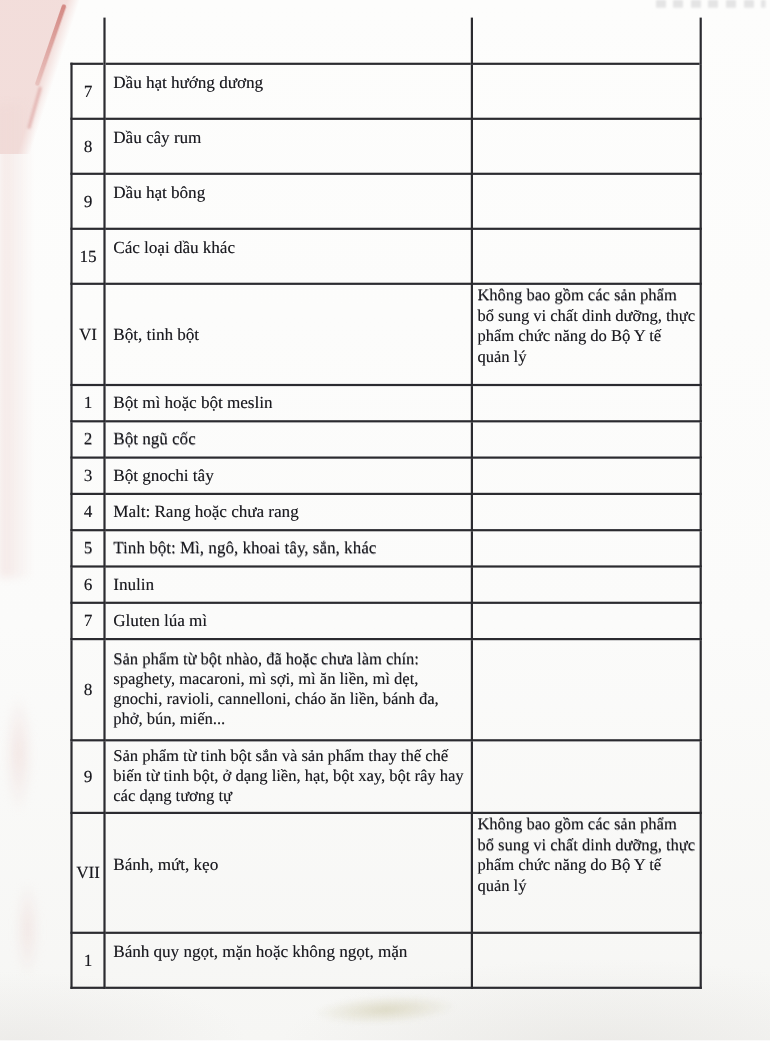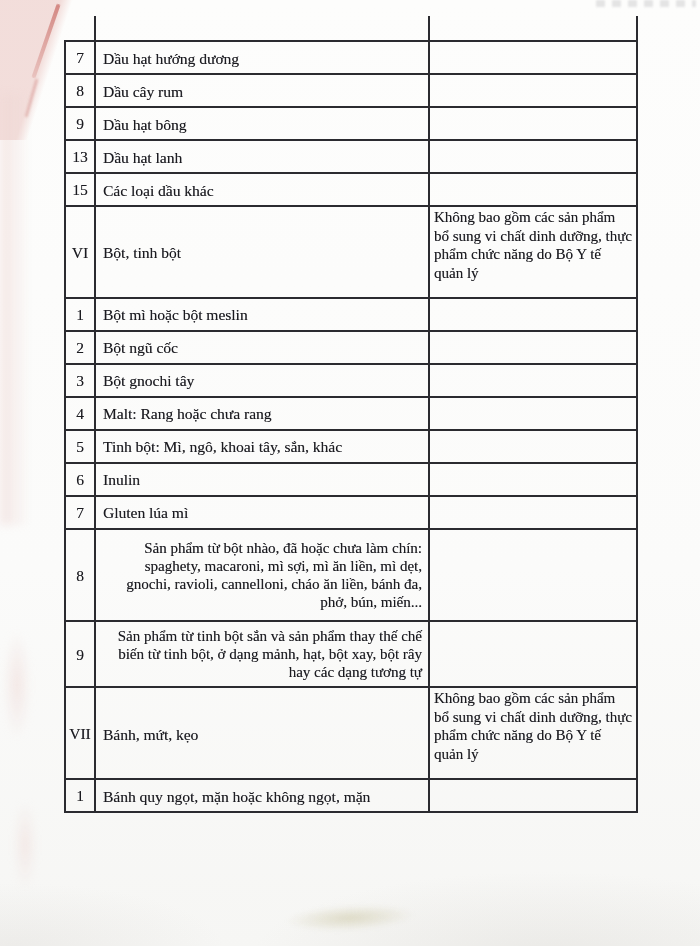--- a/index.html
+++ b/index.html
@@ -70,33 +70,33 @@
     text-shadow:0.2px 0.2px 0.6px rgba(25,25,35,0.5);
   }
   col.c1{width:30px;} col.c2{width:334px;} col.c3{width:208px;}
   td{
     border:2px solid #2b2b30;
     vertical-align:middle;
     font-size:15.5px;
     line-height:19px;
   }
   td.c-num{text-align:center;padding:0 1px;}
-  td.c-label{padding:7px 6px 5px 7px;}
+  td.c-label{padding:7px 6px 22px 7px;}
   td.c-note{
     vertical-align:top;
     padding:1px 4px 2px 4px;
     font-size:15px;
     line-height:18.5px;
   }
   tr.stub td{height:12px;border-top:none;border-bottom:none;}
   tr.stub td:first-child{border-left:none;}
   tr.section td.c-num, tr.section td.c-label{font-weight:normal;}
   tr.section td{height:78px;}
   tr.s1 td.c-label{padding-top:6px;padding-bottom:6px;}
-  tr.long td.c-label{padding-top:3px;padding-bottom:3px;line-height:18px;font-size:15px;text-align:right;}
+  tr.long td.c-label{padding-top:3px;padding-bottom:3px;line-height:18px;font-size:15px;}
   tr.long td{height:auto;}
   tr.long.l4 td{height:84px;}
   tr.long.l3 td{height:58px;}
 </style>
 </head>
 <body>
 
 <div class="page">
   <div class="artifact pink-corner"></div>
   <div class="artifact pink-streak"></div>
@@ -128,25 +128,20 @@
           <td class="c-num">8</td>
           <td class="c-label">Dầu cây rum</td>
           <td class="c-note"></td>
         </tr>
         <tr class="s0">
           <td class="c-num">9</td>
           <td class="c-label">Dầu hạt bông</td>
           <td class="c-note"></td>
         </tr>
         <tr class="s0">
-          <td class="c-num">13</td>
-          <td class="c-label">Dầu hạt lanh</td>
-          <td class="c-note"></td>
-        </tr>
-        <tr class="s0">
           <td class="c-num">15</td>
           <td class="c-label">Các loại dầu khác</td>
           <td class="c-note"></td>
         </tr>
         <tr class="section s1">
           <td class="c-num">VI</td>
           <td class="c-label">Bột, tinh bột</td>
           <td class="c-note">Không bao gồm các sản phẩm bổ sung vi chất dinh dưỡng, thực phẩm chức năng do Bộ Y tế quản lý</td>
         </tr>
         <tr class="s1">
@@ -184,21 +179,21 @@
           <td class="c-label">Gluten lúa mì</td>
           <td class="c-note"></td>
         </tr>
         <tr class="s1 long l4">
           <td class="c-num">8</td>
           <td class="c-label">Sản phẩm từ bột nhào, đã hoặc chưa làm chín: spaghety, macaroni, mì sợi, mì ăn liền, mì dẹt, gnochi, ravioli, cannelloni, cháo ăn liền, bánh đa, phở, bún, miến...</td>
           <td class="c-note"></td>
         </tr>
         <tr class="s1 long l3">
           <td class="c-num">9</td>
-          <td class="c-label">Sản phẩm từ tinh bột sắn và sản phẩm thay thế chế biến từ tinh bột, ở dạng mảnh, hạt, bột xay, bột rây hay các dạng tương tự</td>
+          <td class="c-label">Sản phẩm từ tinh bột sắn và sản phẩm thay thế chế biến từ tinh bột, ở dạng liền, hạt, bột xay, bột rây hay các dạng tương tự</td>
           <td class="c-note"></td>
         </tr>
         <tr class="section s2">
           <td class="c-num">VII</td>
           <td class="c-label">Bánh, mứt, kẹo</td>
           <td class="c-note">Không bao gồm các sản phẩm bổ sung vi chất dinh dưỡng, thực phẩm chức năng do Bộ Y tế quản lý</td>
         </tr>
         <tr class="s2">
           <td class="c-num">1</td>
           <td class="c-label">Bánh quy ngọt, mặn hoặc không ngọt, mặn</td>

